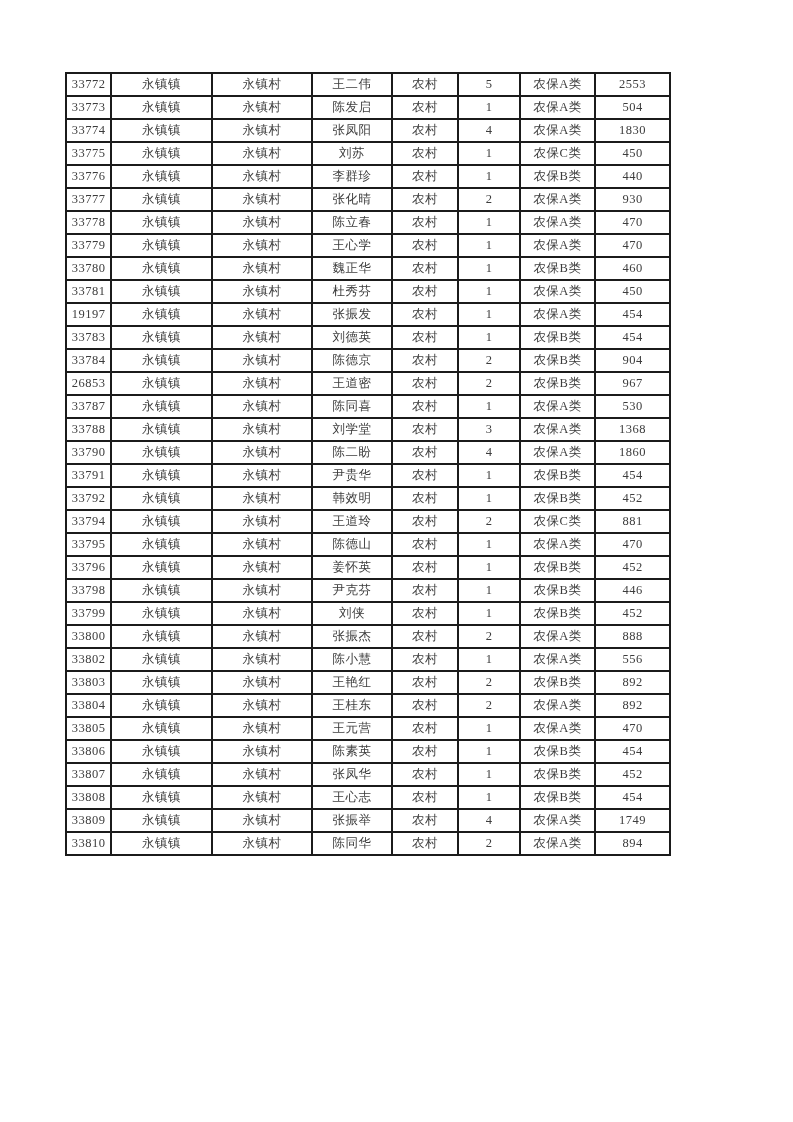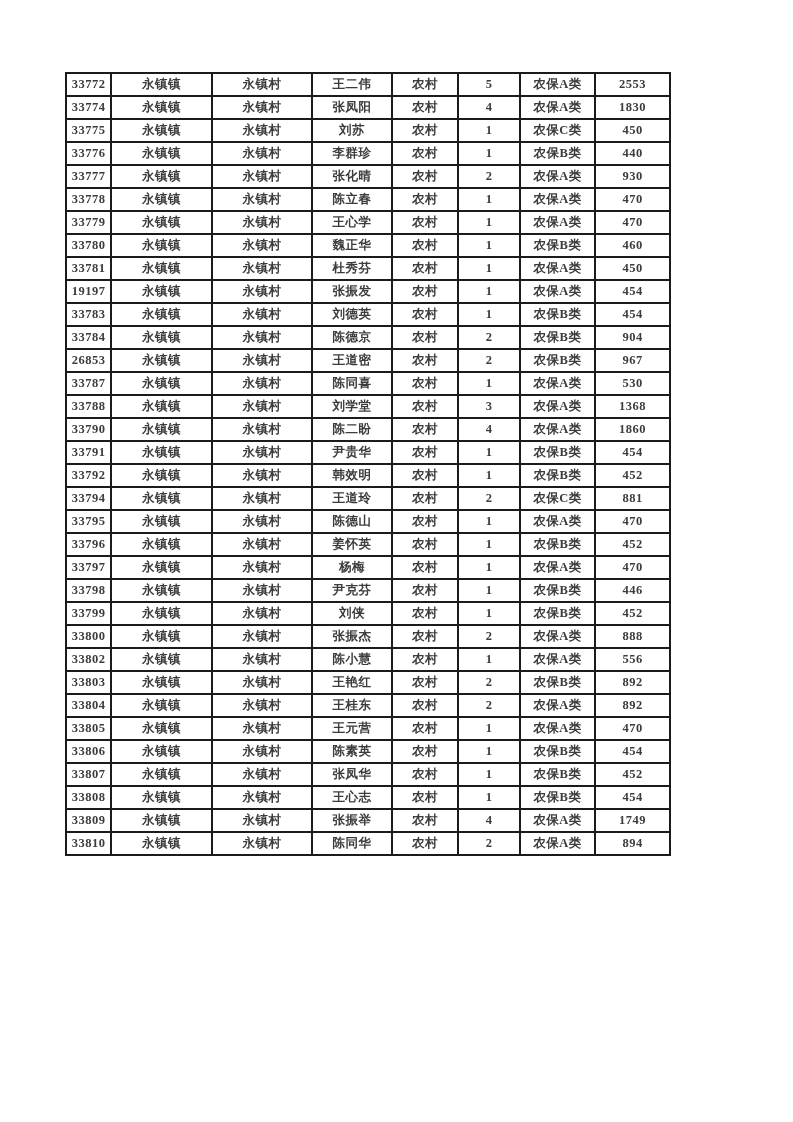--- a/index.html
+++ b/index.html
@@ -11,21 +11,20 @@
     width: 793px;
     height: 1122px;
     position: relative;
     font-family: "Liberation Serif", "DejaVu Serif", serif;
   }
   .sheet {
     position: absolute;
     left: 0; top: 0;
     width: 793px; height: 1122px;
     background: #ffffff;
-    font-weight: bold;
   }
   table.records {
     position: absolute;
     left: 65px;
     top: 72px;
     width: 604px;
     border-collapse: collapse;
     table-layout: fixed;
     font-size: 12.5px;
     color: #3c3c3c;
@@ -69,20 +68,30 @@
           <td>33772</td>
           <td>永镇镇</td>
           <td>永镇村</td>
           <td>王二伟</td>
           <td>农村</td>
           <td>5</td>
           <td>农保A类</td>
           <td>2553</td>
         </tr>
         <tr>
+          <td>33773</td>
+          <td>永镇镇</td>
+          <td>永镇村</td>
+          <td>陈发启</td>
+          <td>农村</td>
+          <td>1</td>
+          <td>农保A类</td>
+          <td>504</td>
+        </tr>
+        <tr>
           <td>33774</td>
           <td>永镇镇</td>
           <td>永镇村</td>
           <td>张凤阳</td>
           <td>农村</td>
           <td>4</td>
           <td>农保A类</td>
           <td>1830</td>
         </tr>
         <tr>
@@ -267,30 +276,20 @@
         </tr>
         <tr>
           <td>33796</td>
           <td>永镇镇</td>
           <td>永镇村</td>
           <td>姜怀英</td>
           <td>农村</td>
           <td>1</td>
           <td>农保B类</td>
           <td>452</td>
-        </tr>
-        <tr>
-          <td>33797</td>
-          <td>永镇镇</td>
-          <td>永镇村</td>
-          <td>杨梅</td>
-          <td>农村</td>
-          <td>1</td>
-          <td>农保A类</td>
-          <td>470</td>
         </tr>
         <tr>
           <td>33798</td>
           <td>永镇镇</td>
           <td>永镇村</td>
           <td>尹克芬</td>
           <td>农村</td>
           <td>1</td>
           <td>农保B类</td>
           <td>446</td>

